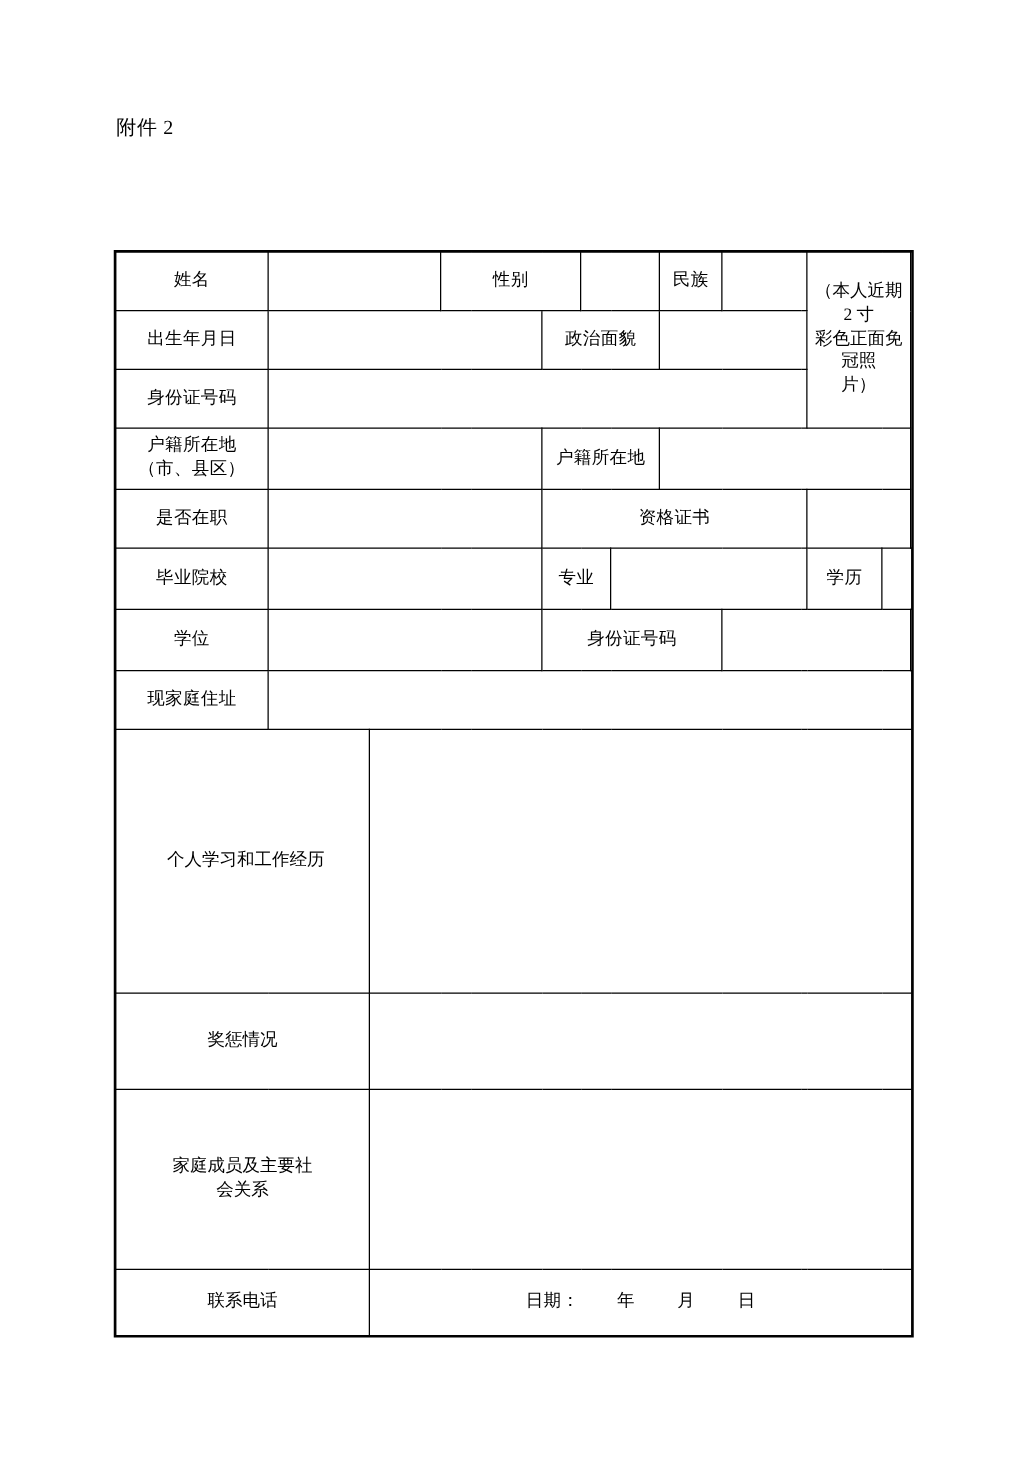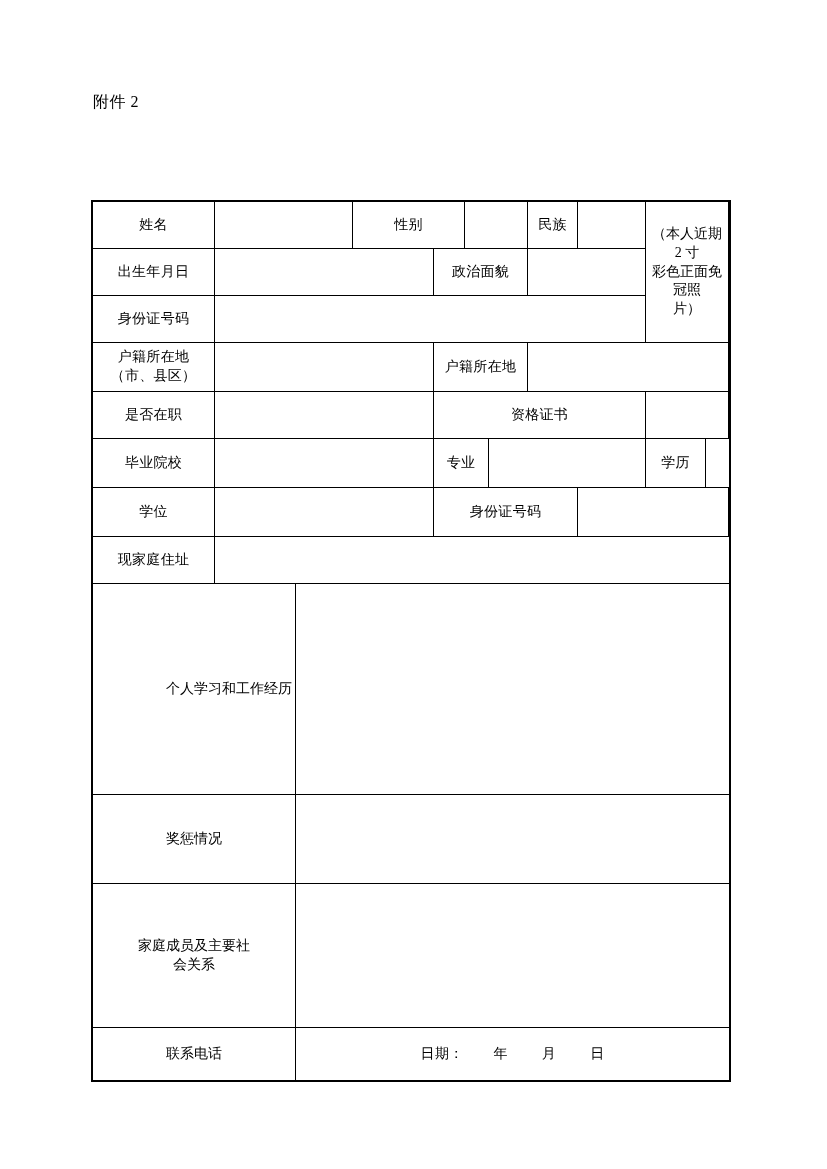--- a/index.html
+++ b/index.html
@@ -182,25 +182,25 @@
         <td class="lbl" colspan="4">身份证号码</td>
         <td class="blank" colspan="4"></td>
       </tr>
 
       <tr class="r-h48">
         <td class="lbl">现家庭住址</td>
         <td class="blank" colspan="13"></td>
       </tr>
 
       <tr style="height:211px">
-        <td class="big-cell-label" colspan="2" style="text-align:right; padding-left:8px;">个人学习和工作经历</td>
+        <td class="big-cell-label" colspan="2" style="text-align:center; padding-left:8px;">个人学习和工作经历</td>
         <td class="blank" colspan="12"></td>
       </tr>
 
-      <tr style="height:89px">
+      <tr style="height:77px">
         <td class="big-cell-label" colspan="2">奖惩情况</td>
         <td class="blank" colspan="12"></td>
       </tr>
 
       <tr style="height:144px">
         <td class="big-cell-label" colspan="2">
           <div>家庭成员及主要社</div>
           <div>会关系</div>
         </td>
         <td class="blank" colspan="12"></td>

